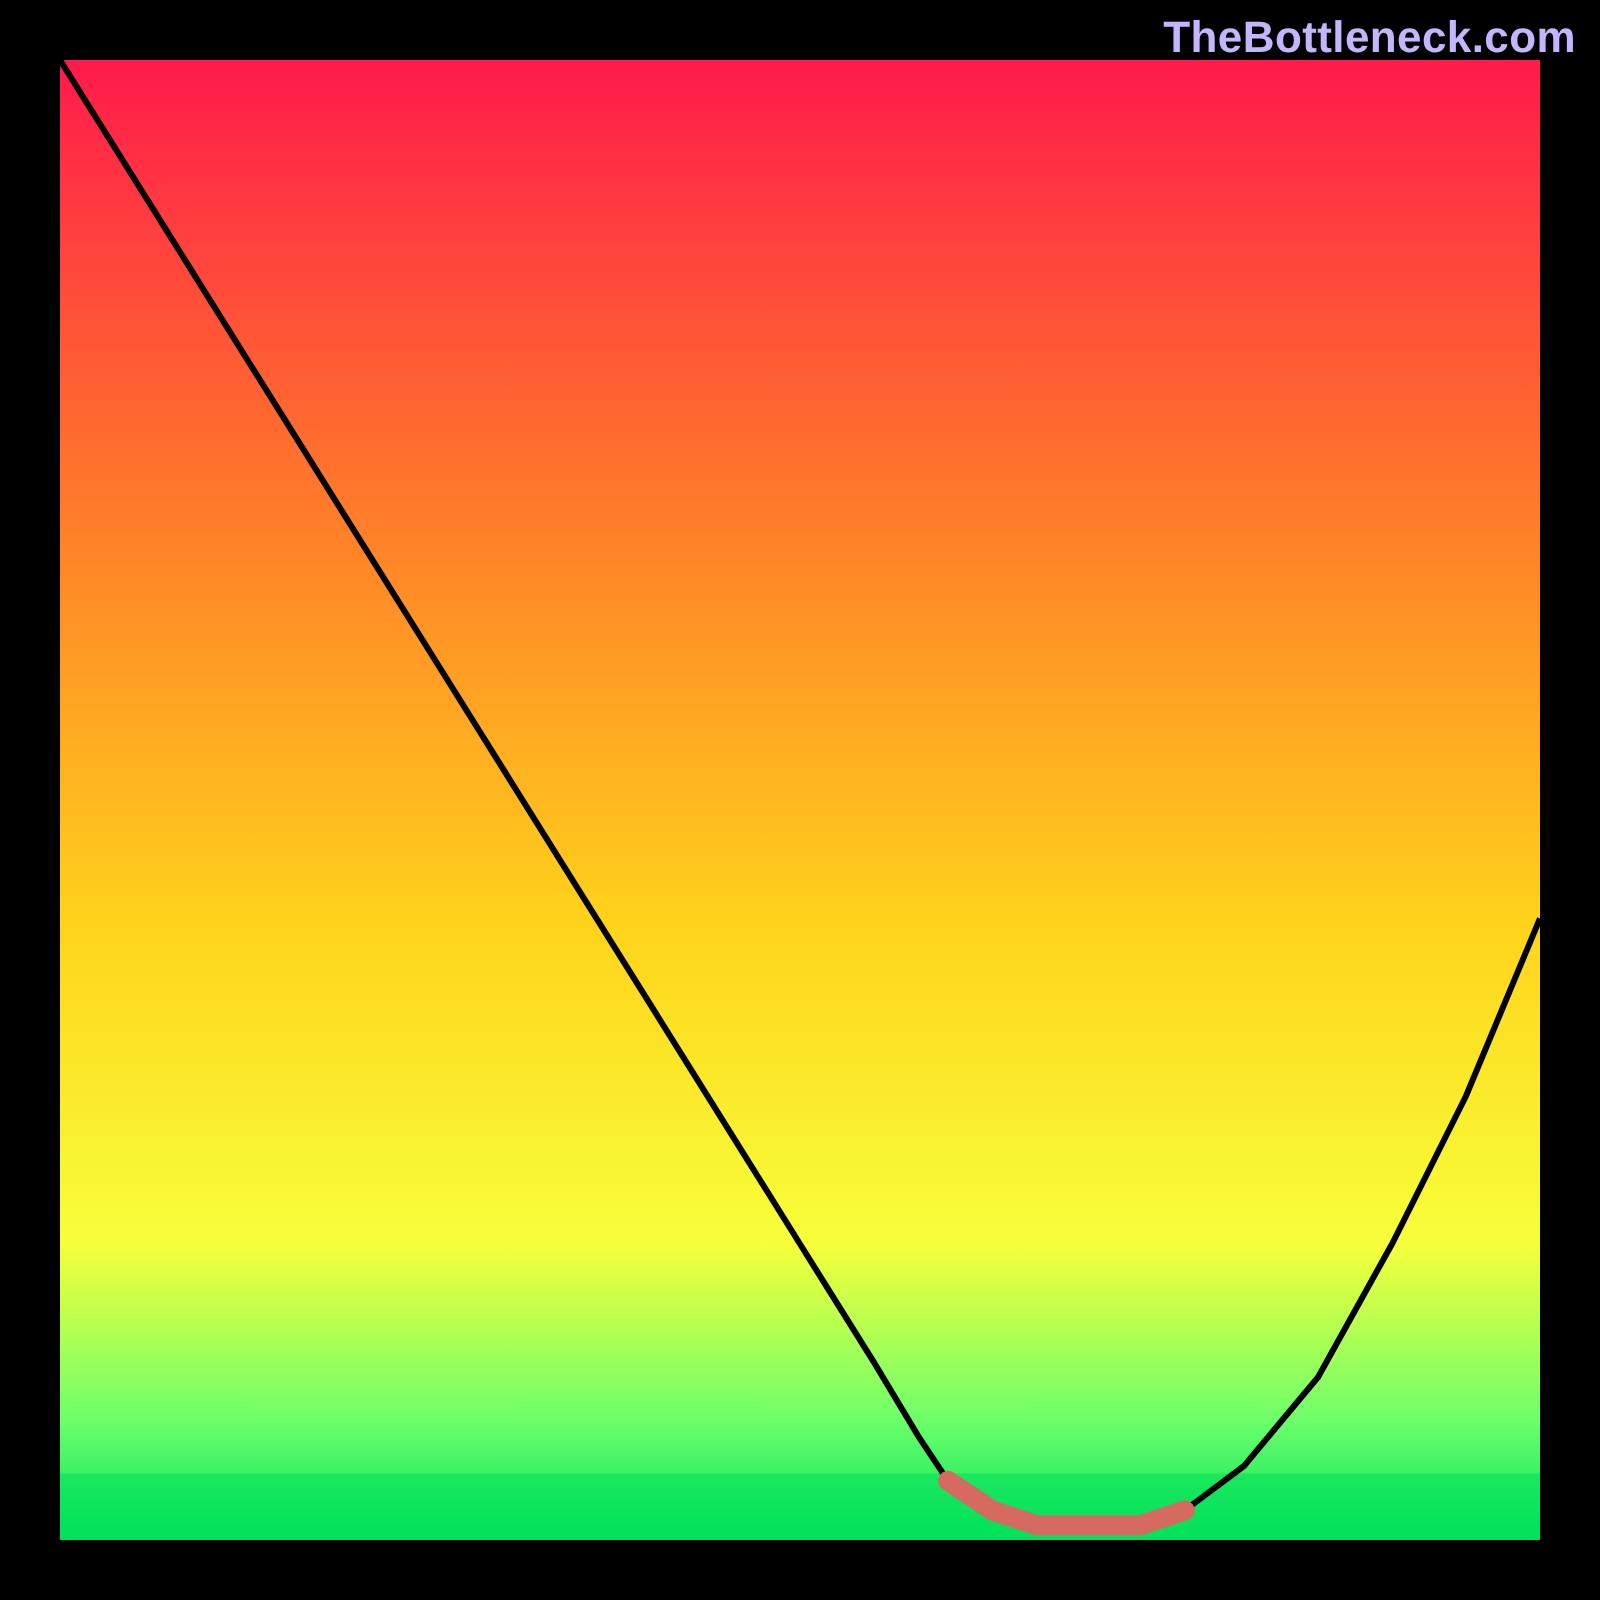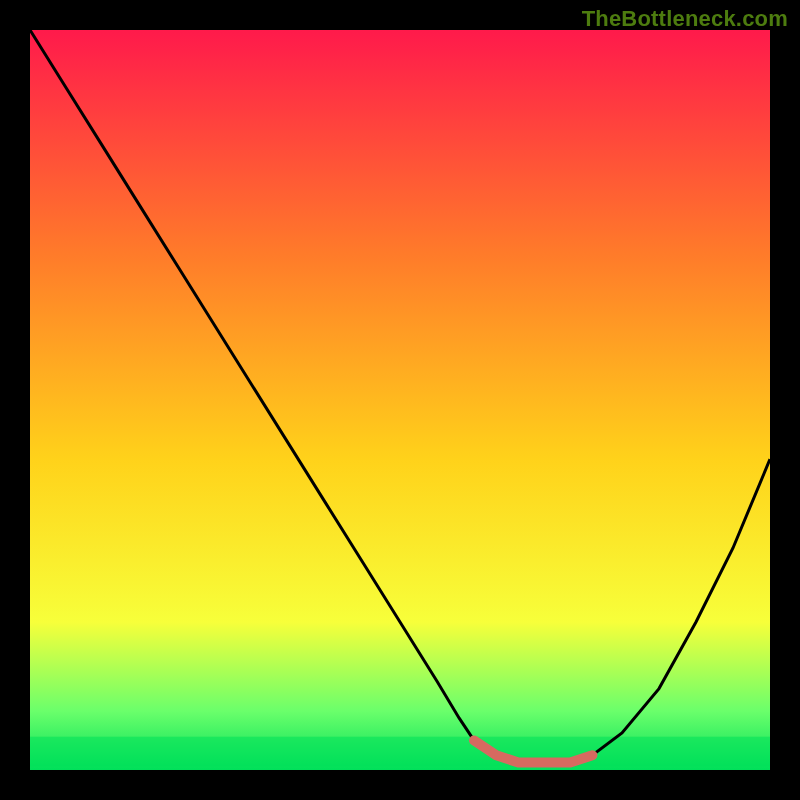--- a/index.html
+++ b/index.html
@@ -24,21 +24,21 @@
     height: 740px;
     overflow: hidden;
   }
   .watermark {
     position: absolute;
     top: 6px;
     right: 12px;
     font-family: Arial, Helvetica, sans-serif;
     font-weight: 600;
     font-size: 22px;
-    color: #4d7c0f;
+    color: #c4b5fd;
     letter-spacing: 0.2px;
     user-select: none;
   }
   svg { display: block; }
 </style>
 </head>
 <body>
 
 <div class="frame">
 

